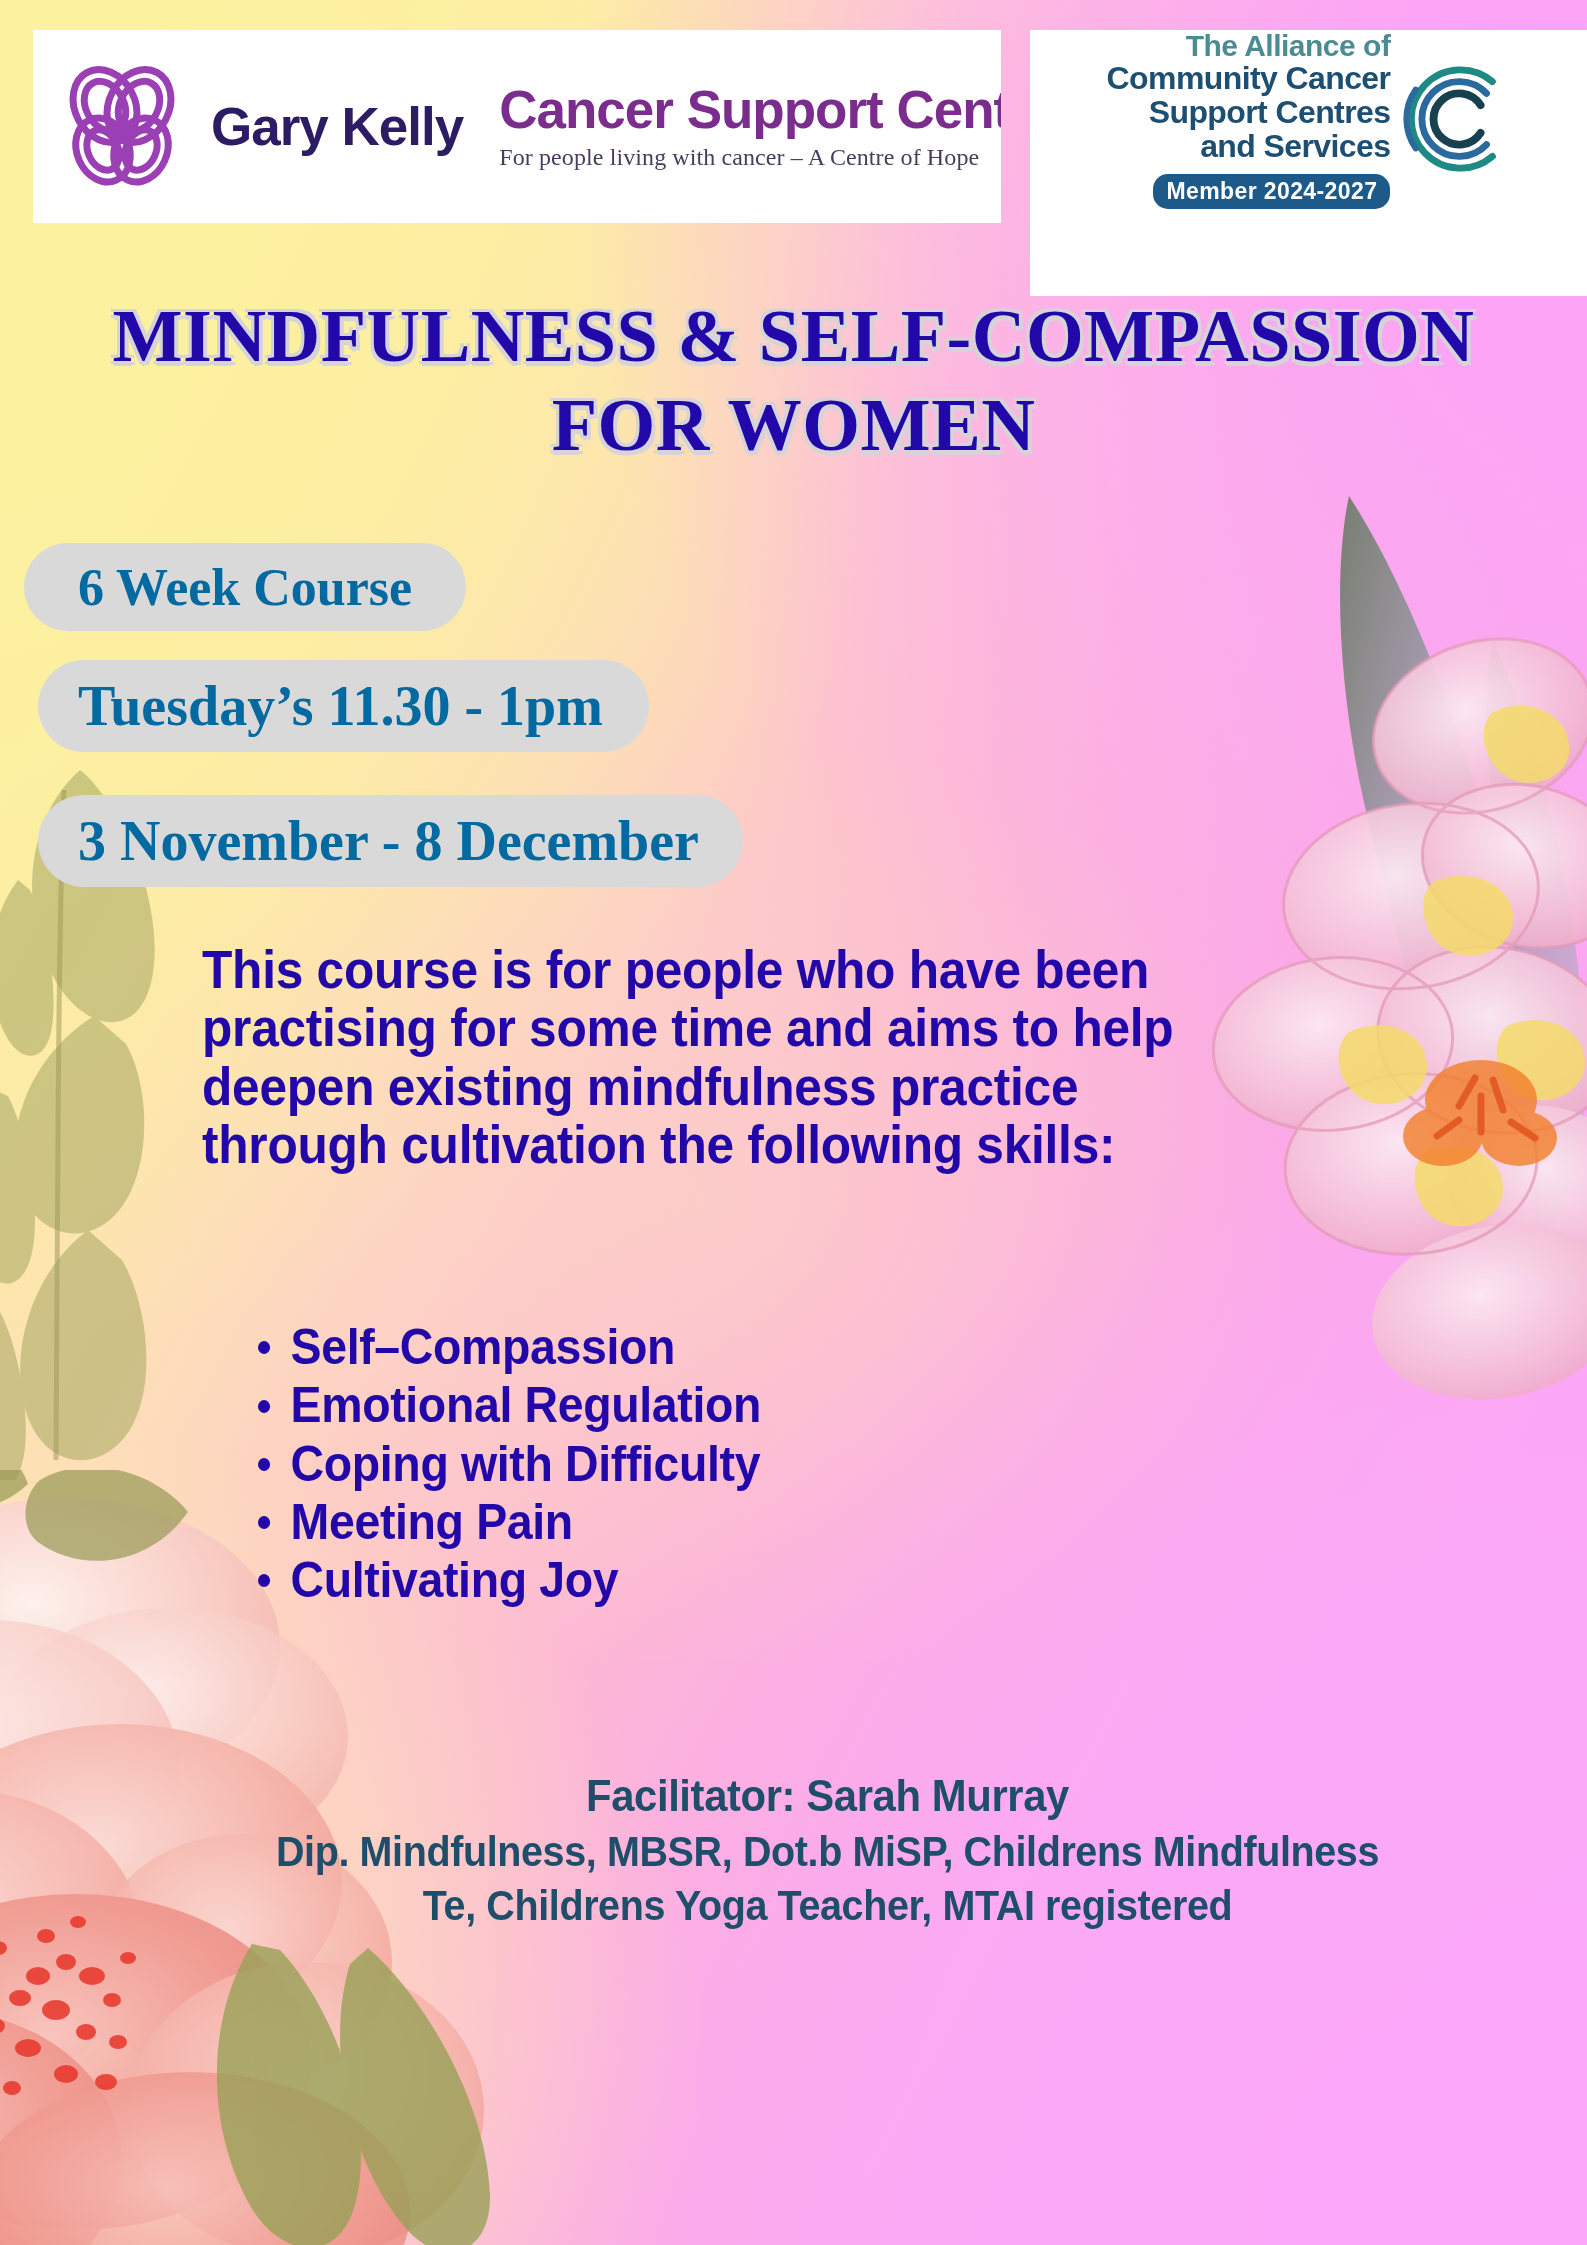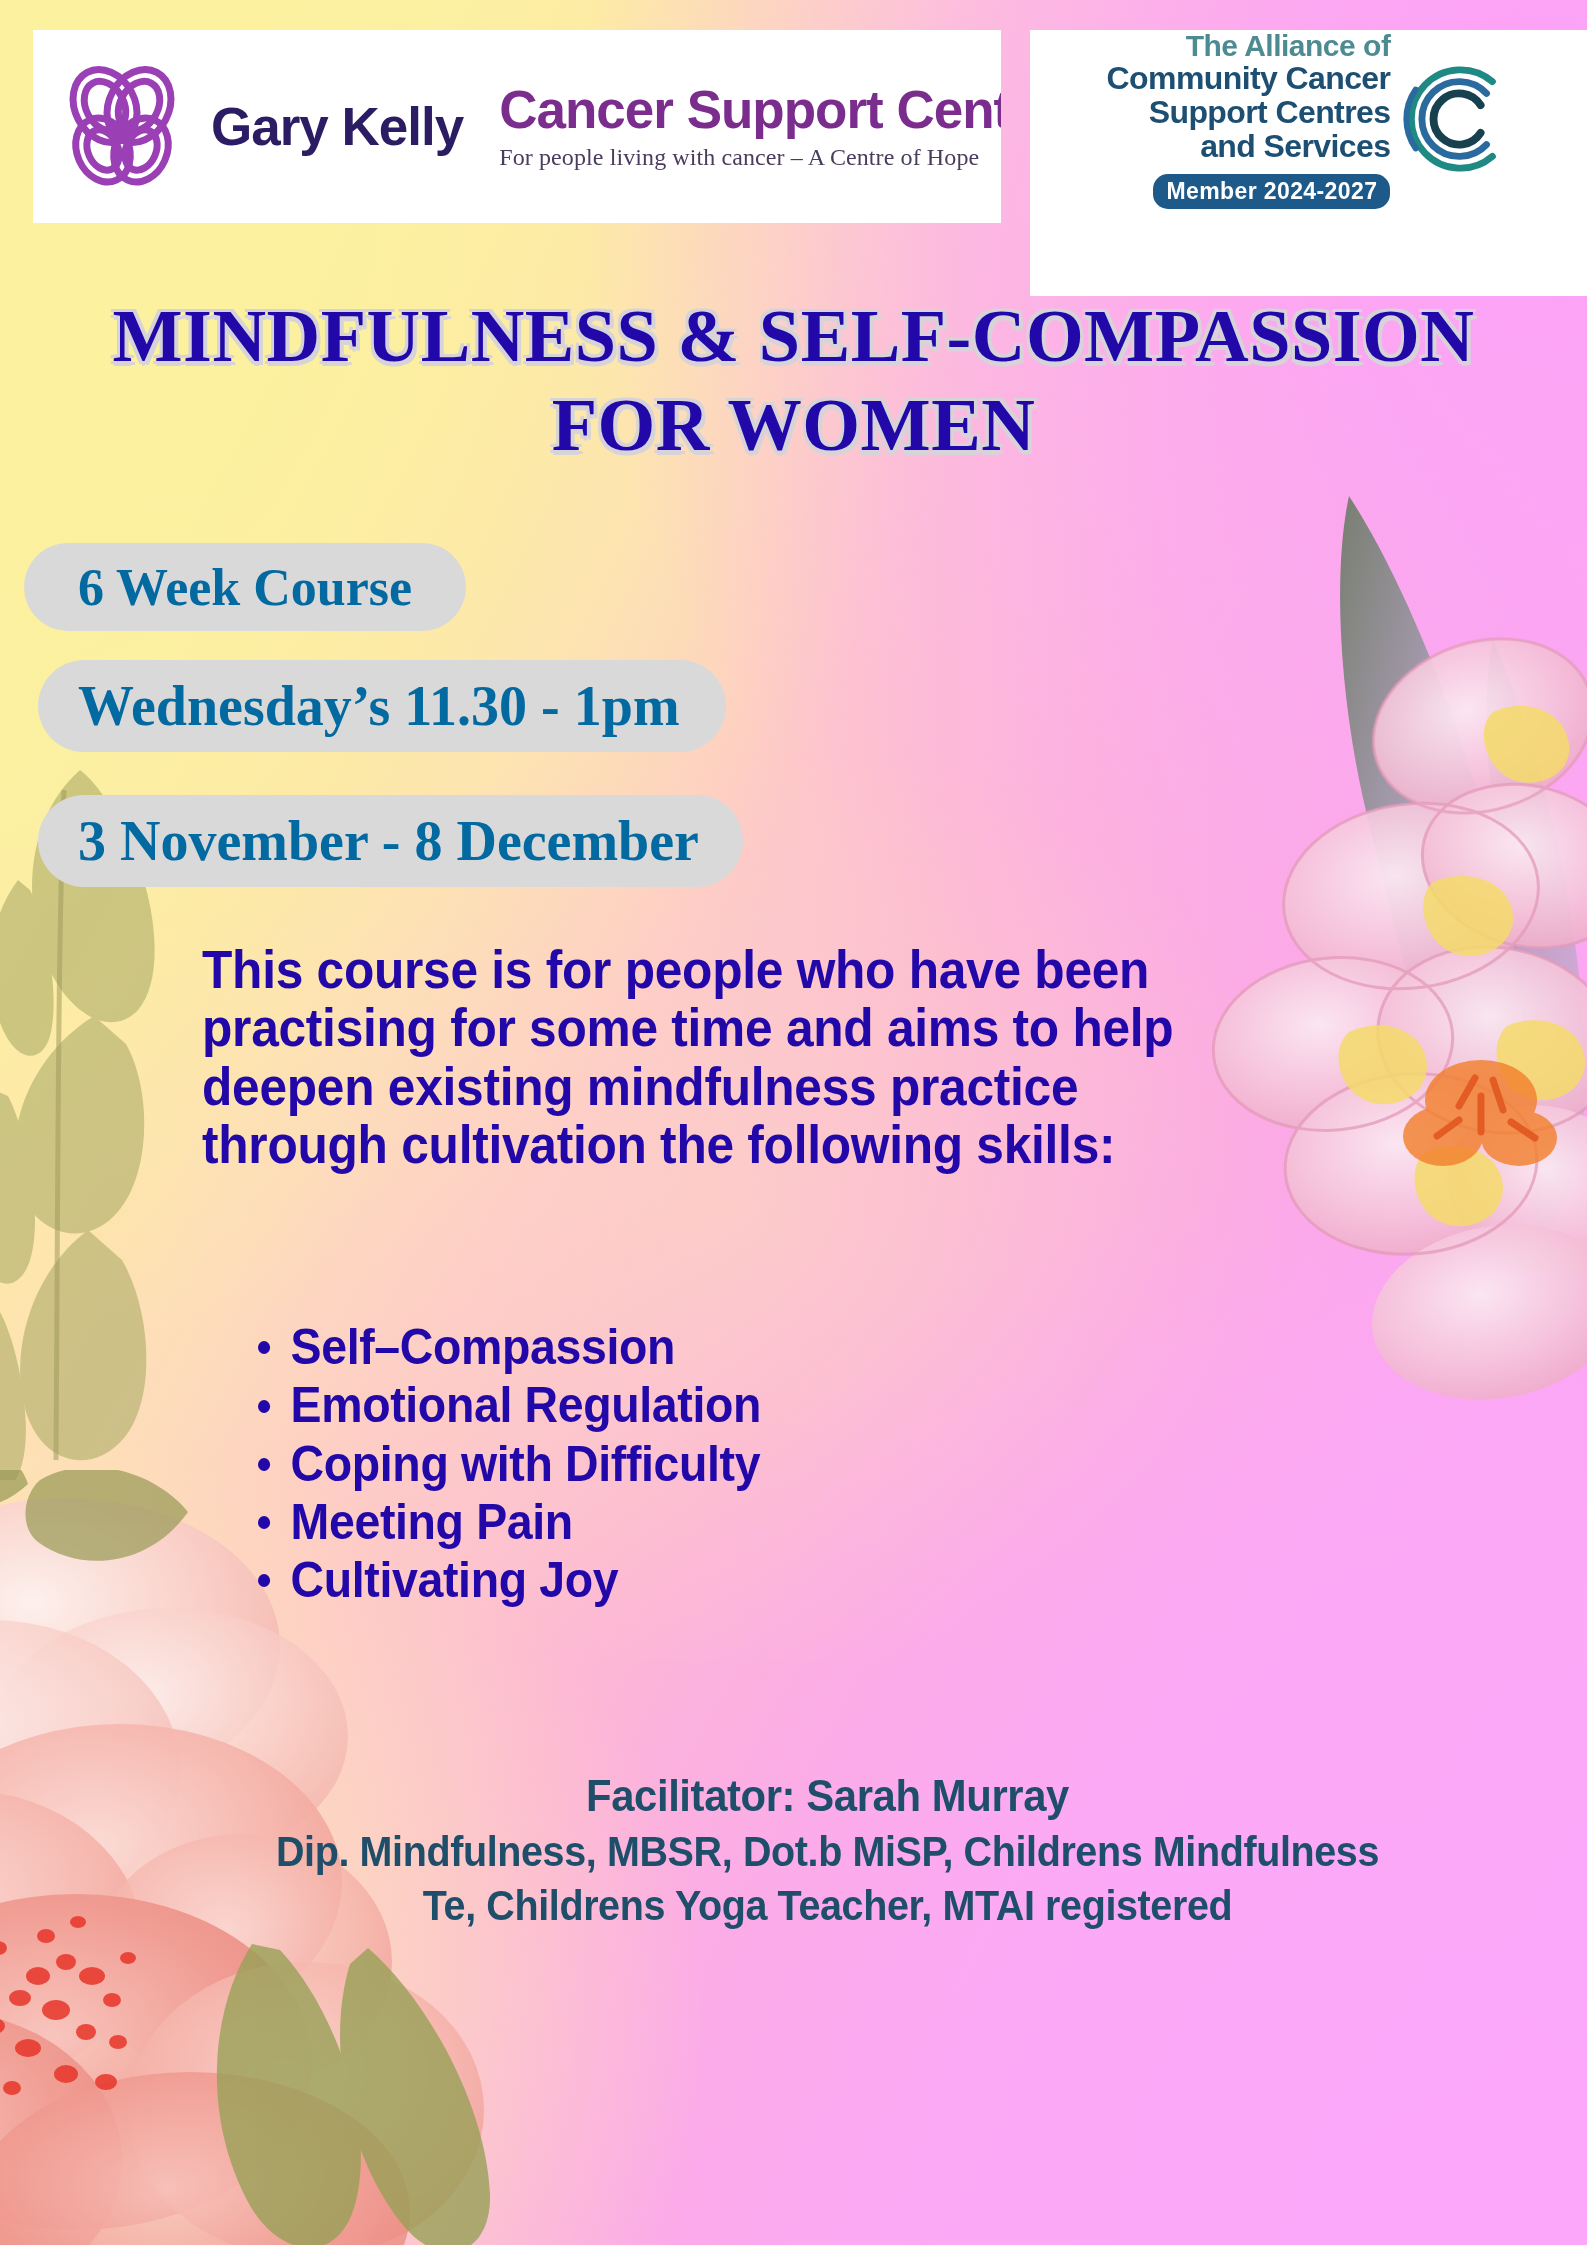--- a/index.html
+++ b/index.html
@@ -451,21 +451,21 @@
       </svg>
     </div>
   </div>
 
   <div id="headline">
     <span class="hl-line">MINDFULNESS &amp; SELF-COMPASSION</span>
     <span class="hl-line">FOR WOMEN</span>
   </div>
 
   <div class="pill" id="pill-weeks">6 Week Course</div>
-  <div class="pill" id="pill-time">Wednesday’s 11.30 - 1pm</div>
+  <div class="pill" id="pill-time">Tuesday’s 11.30 - 1pm</div>
   <div class="pill" id="pill-dates">3 November - 8 December</div>
 
   <div id="intro">
     <div>This course is for people who have been</div>
     <div>practising for some time and aims to help</div>
     <div>deepen existing mindfulness practice</div>
     <div class="last-line">through cultivation the following skills:</div>
   </div>
 
   <ul id="skills">

